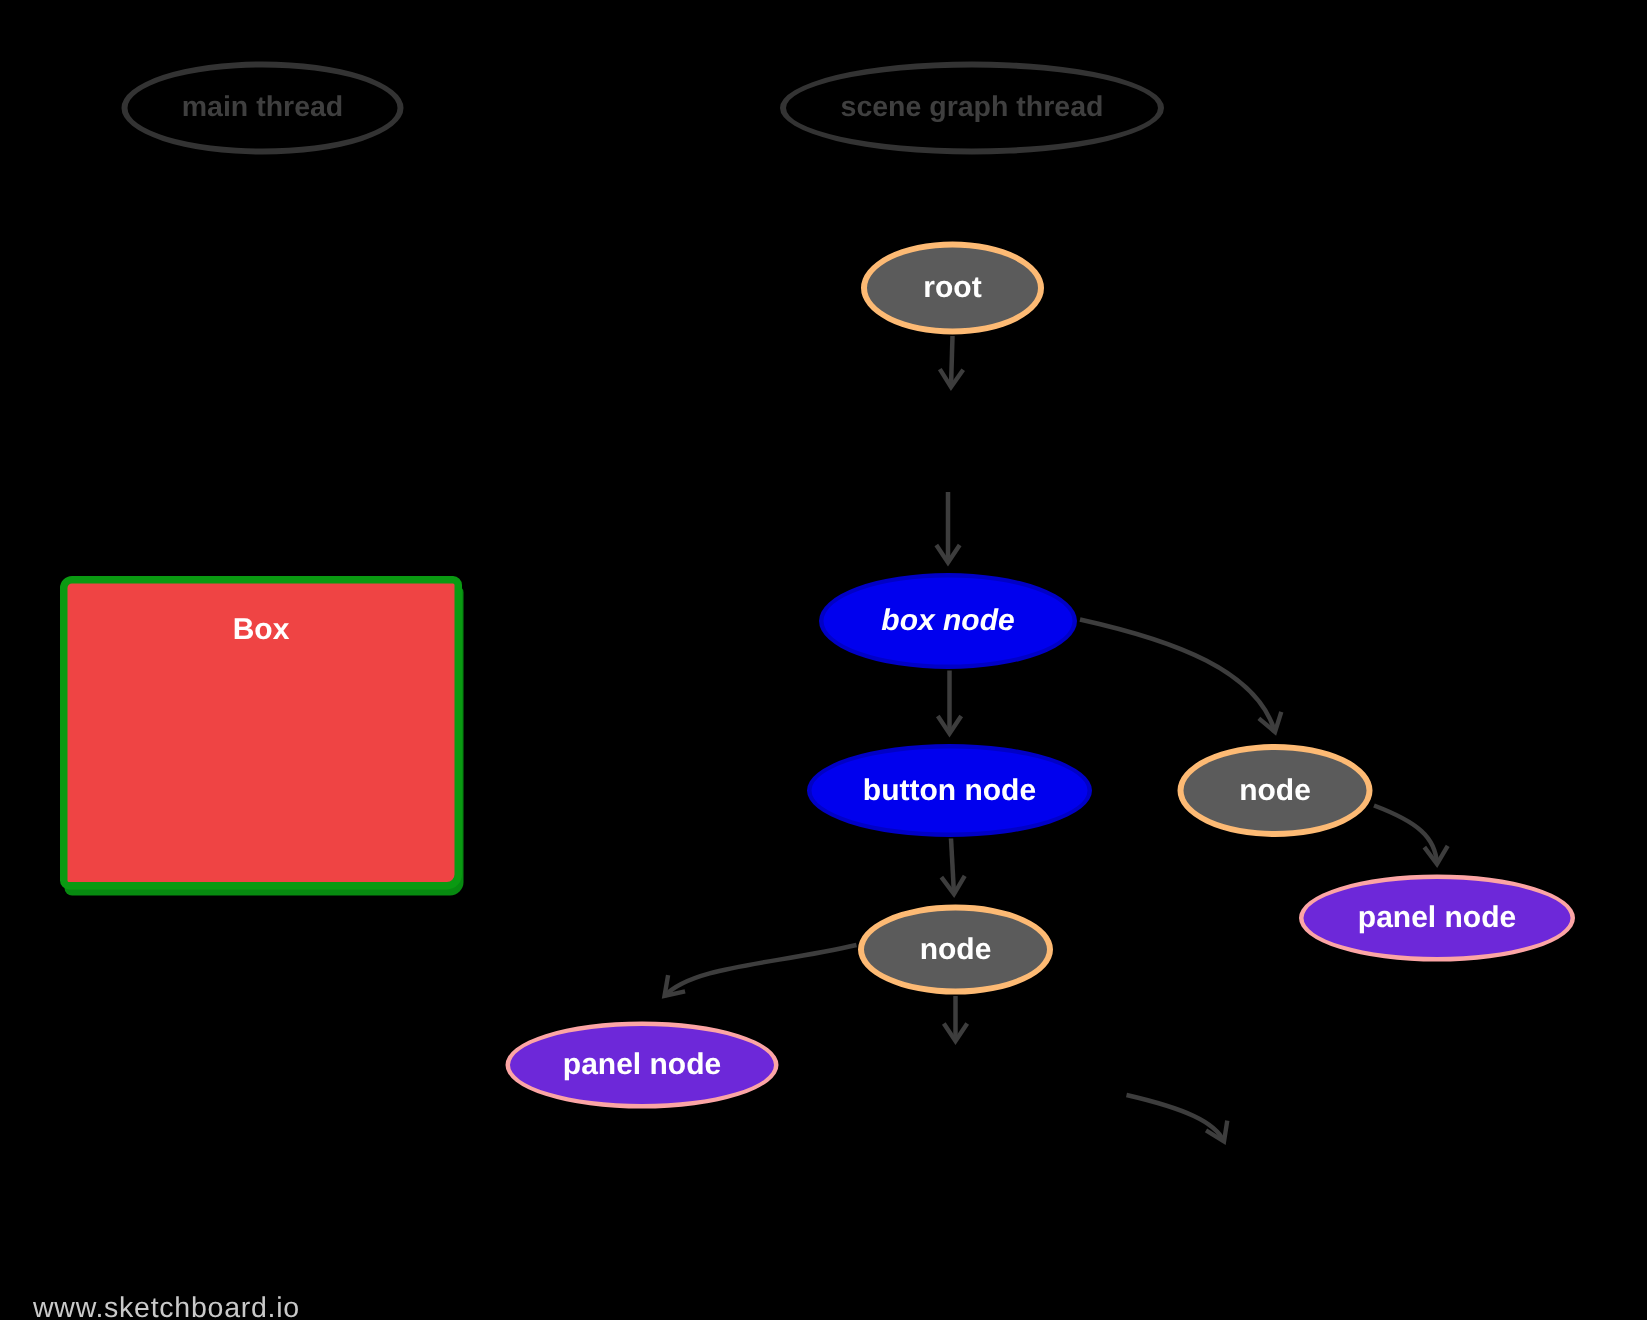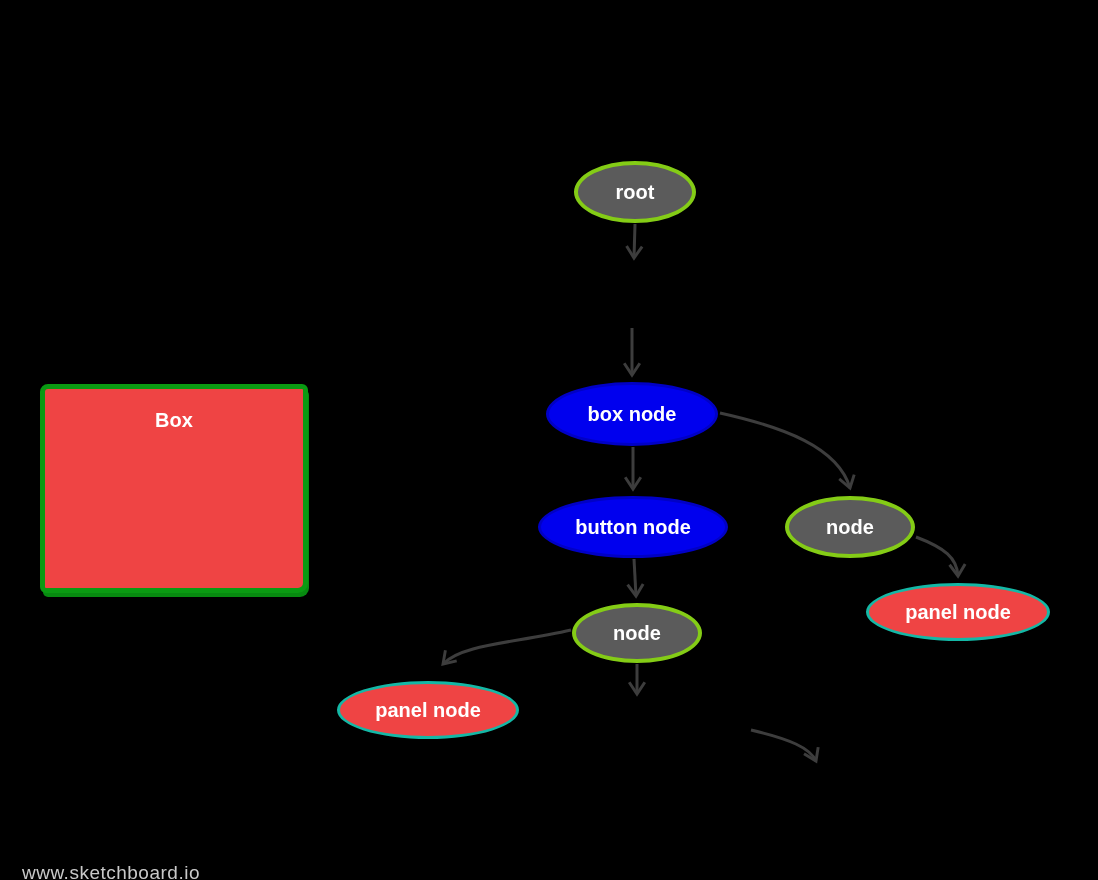--- a/index.html
+++ b/index.html
@@ -21,23 +21,23 @@
     box-sizing: border-box;
     border-radius: 50%;
     display: flex;
     align-items: center;
     justify-content: center;
     color: #ffffff;
     font-weight: bold;
     font-size: 20px;
     white-space: nowrap;
   }
-  .n-gray { background: #5b5b5b; border: 4px solid #84cc16; }
+  .n-gray { background: #5b5b5b; border: 4px solid #fdba74; }
   .n-blue { background: #0000ee; border: 3px solid #0000c6; }
-  .n-red  { background: #ef4444; border: 3px solid #14b8a6; }
+  .n-red  { background: #6d28d9; border: 3px solid #fca5a5; }
   .lane {
     position: absolute;
     box-sizing: border-box;
     border: 4px solid #333333;
     border-radius: 50%;
     background: transparent;
     display: flex;
     align-items: center;
     justify-content: center;
     color: #3f3f3f;
@@ -105,31 +105,37 @@
       <path d="M633,447 L633,489"></path>
       <path d="M720,413 C783,427 838,447 850,488"></path>
       <path d="M916,537 C945,548 957,558 958,576"></path>
       <path d="M634,559 L636,596"></path>
       <path d="M571,630 C515,643 462,644 443,664"></path>
       <path d="M637,664 L637,694"></path>
       <path d="M751,730 C790,739 810,748 816,761"></path>
     </g>
   </svg>
 
+  <div class="lane" style="left:81px; top:41px; width:188px; height:62px;">
+    <span>main thread</span>
+  </div>
+  <div class="lane" style="left:520px; top:41px; width:256px; height:62px;">
+    <span>scene graph thread</span>
+  </div>
 
   <div class="box-shape">
     <div class="box-label">Box</div>
   </div>
 
   <div class="ellipse n-gray" style="left:574px; top:161px; width:122px; height:62px;">
     <span>root</span>
   </div>
 
 
-  <div class="ellipse n-blue" style="left:546px; top:382px; width:172px; height:64px;">
+  <div class="ellipse n-blue" style="left:546px; top:382px; width:172px; height:64px;font-style:italic;">
     <span>box node</span>
   </div>
 
   <div class="ellipse n-blue" style="left:538px; top:496px; width:190px; height:62px;">
     <span>button node</span>
   </div>
 
   <div class="ellipse n-gray" style="left:785px; top:496px; width:130px; height:62px;">
     <span>node</span>
   </div>

